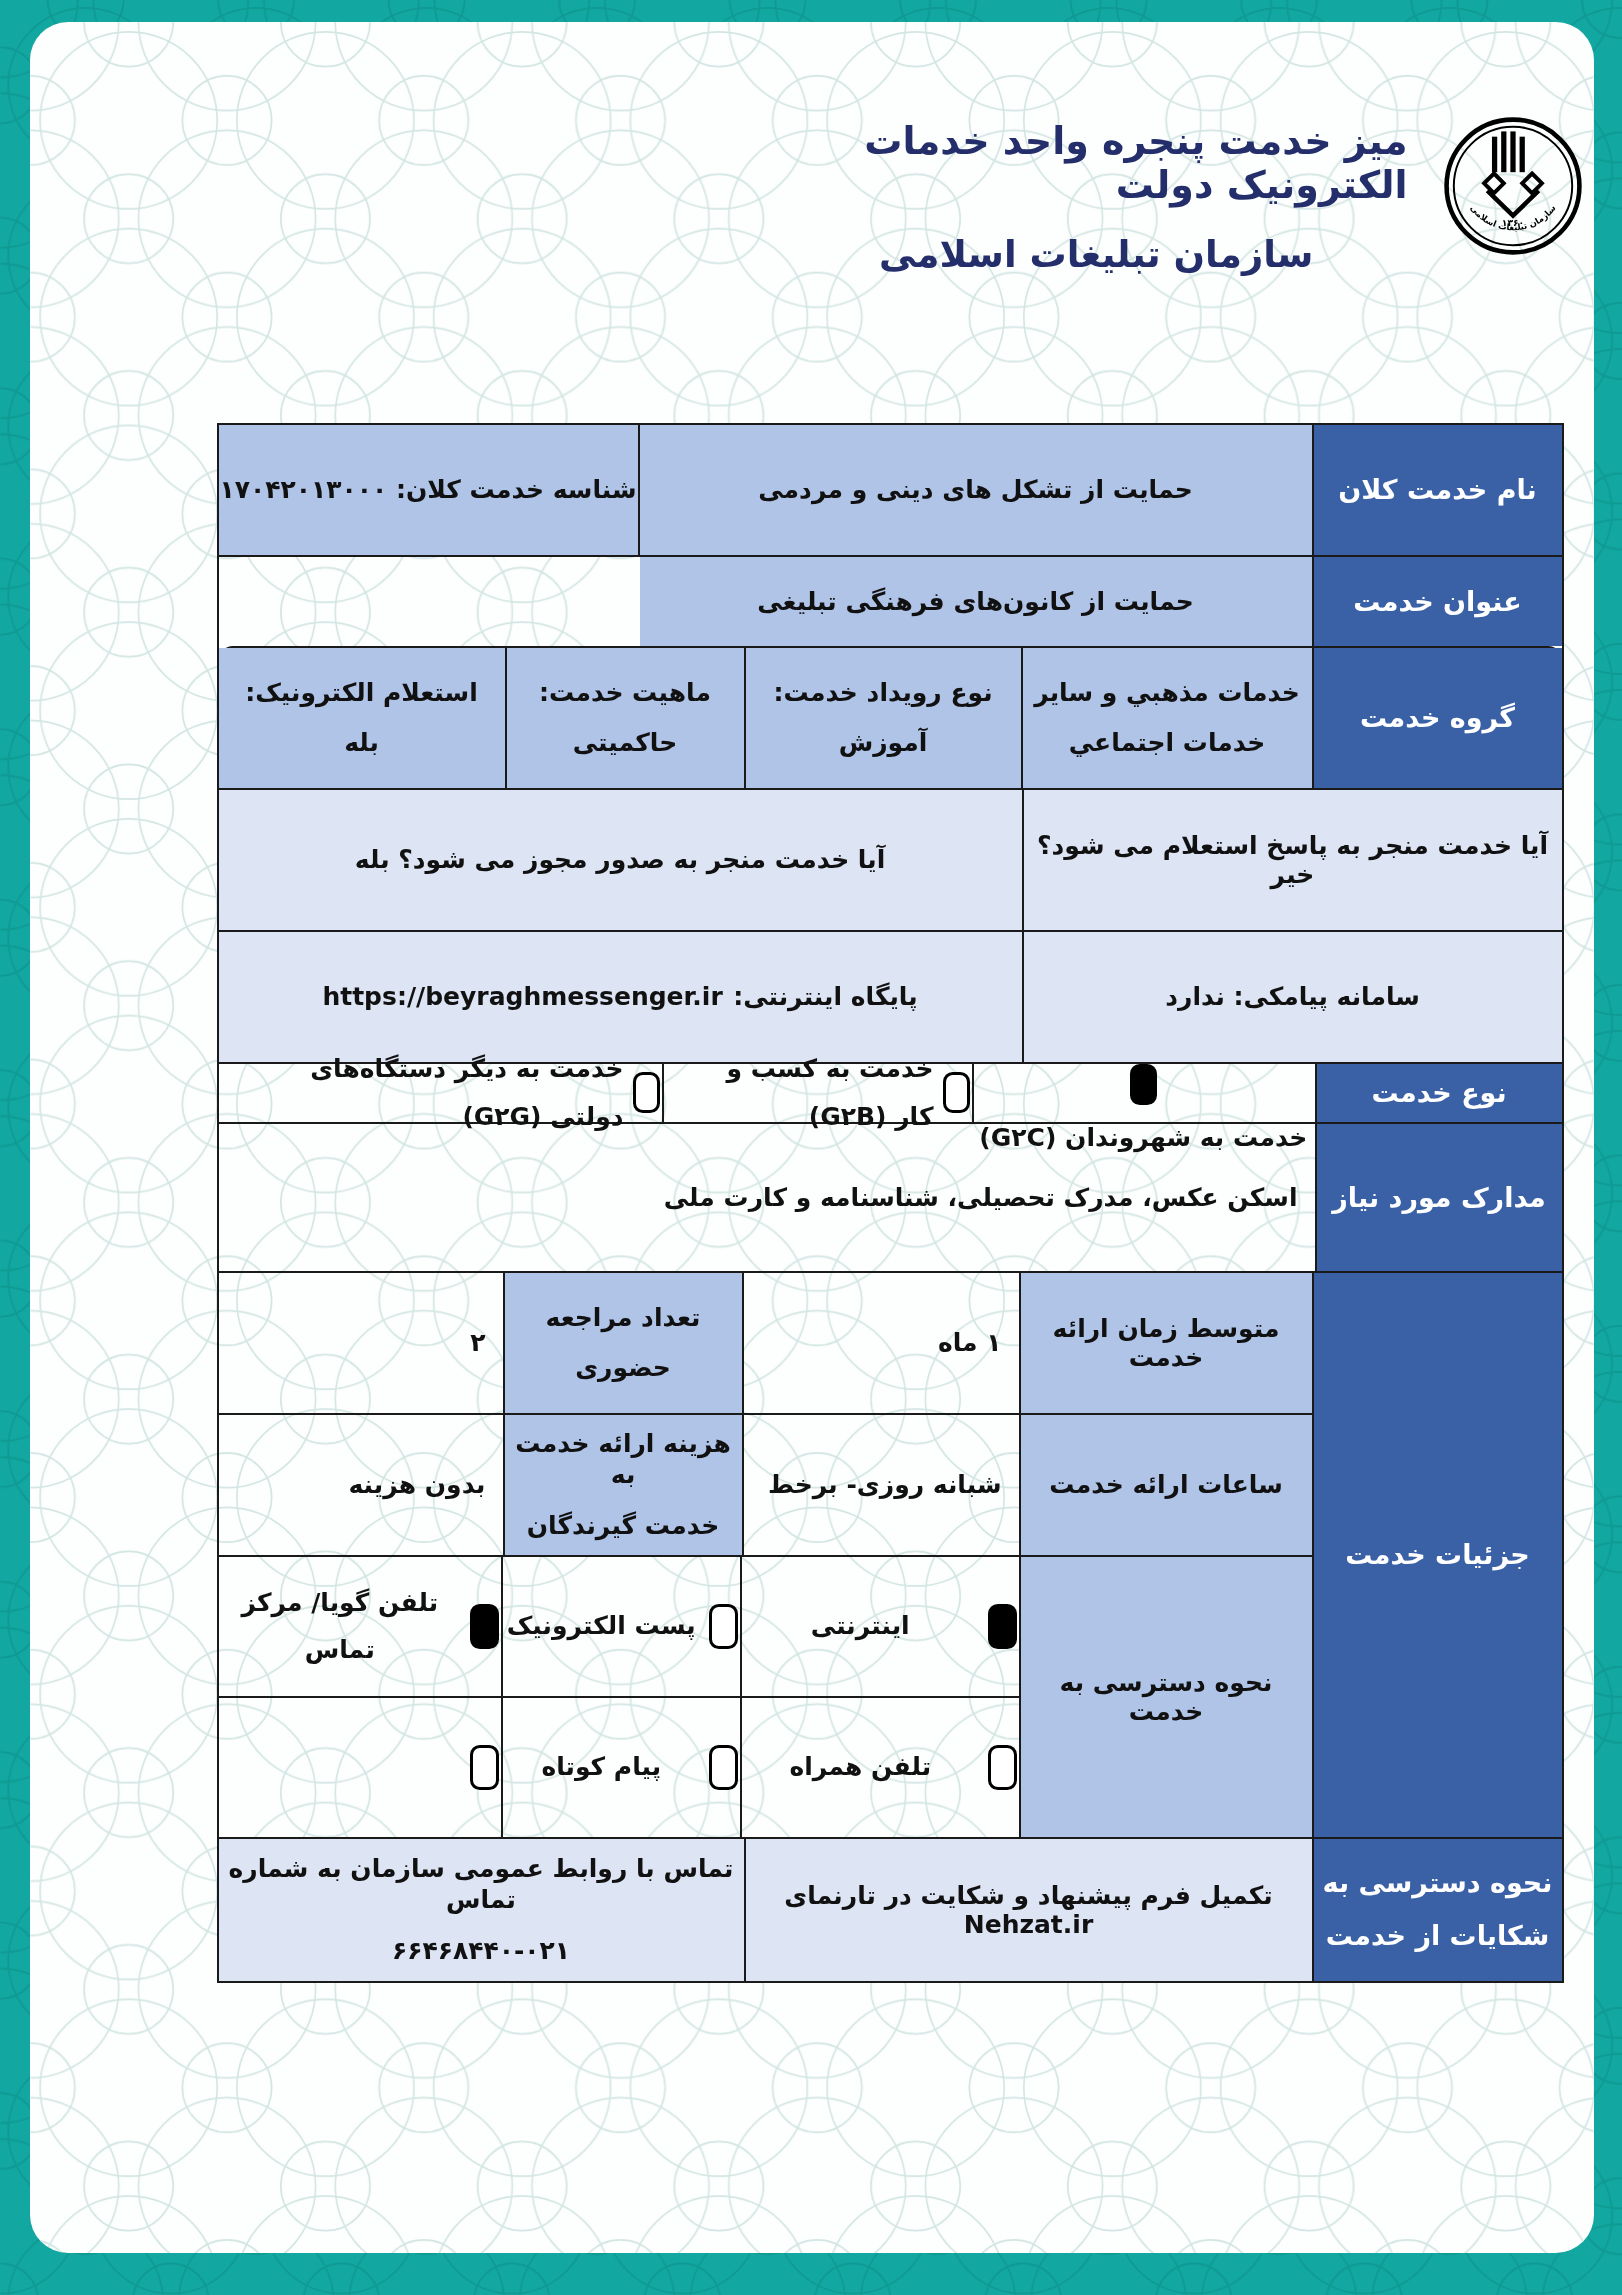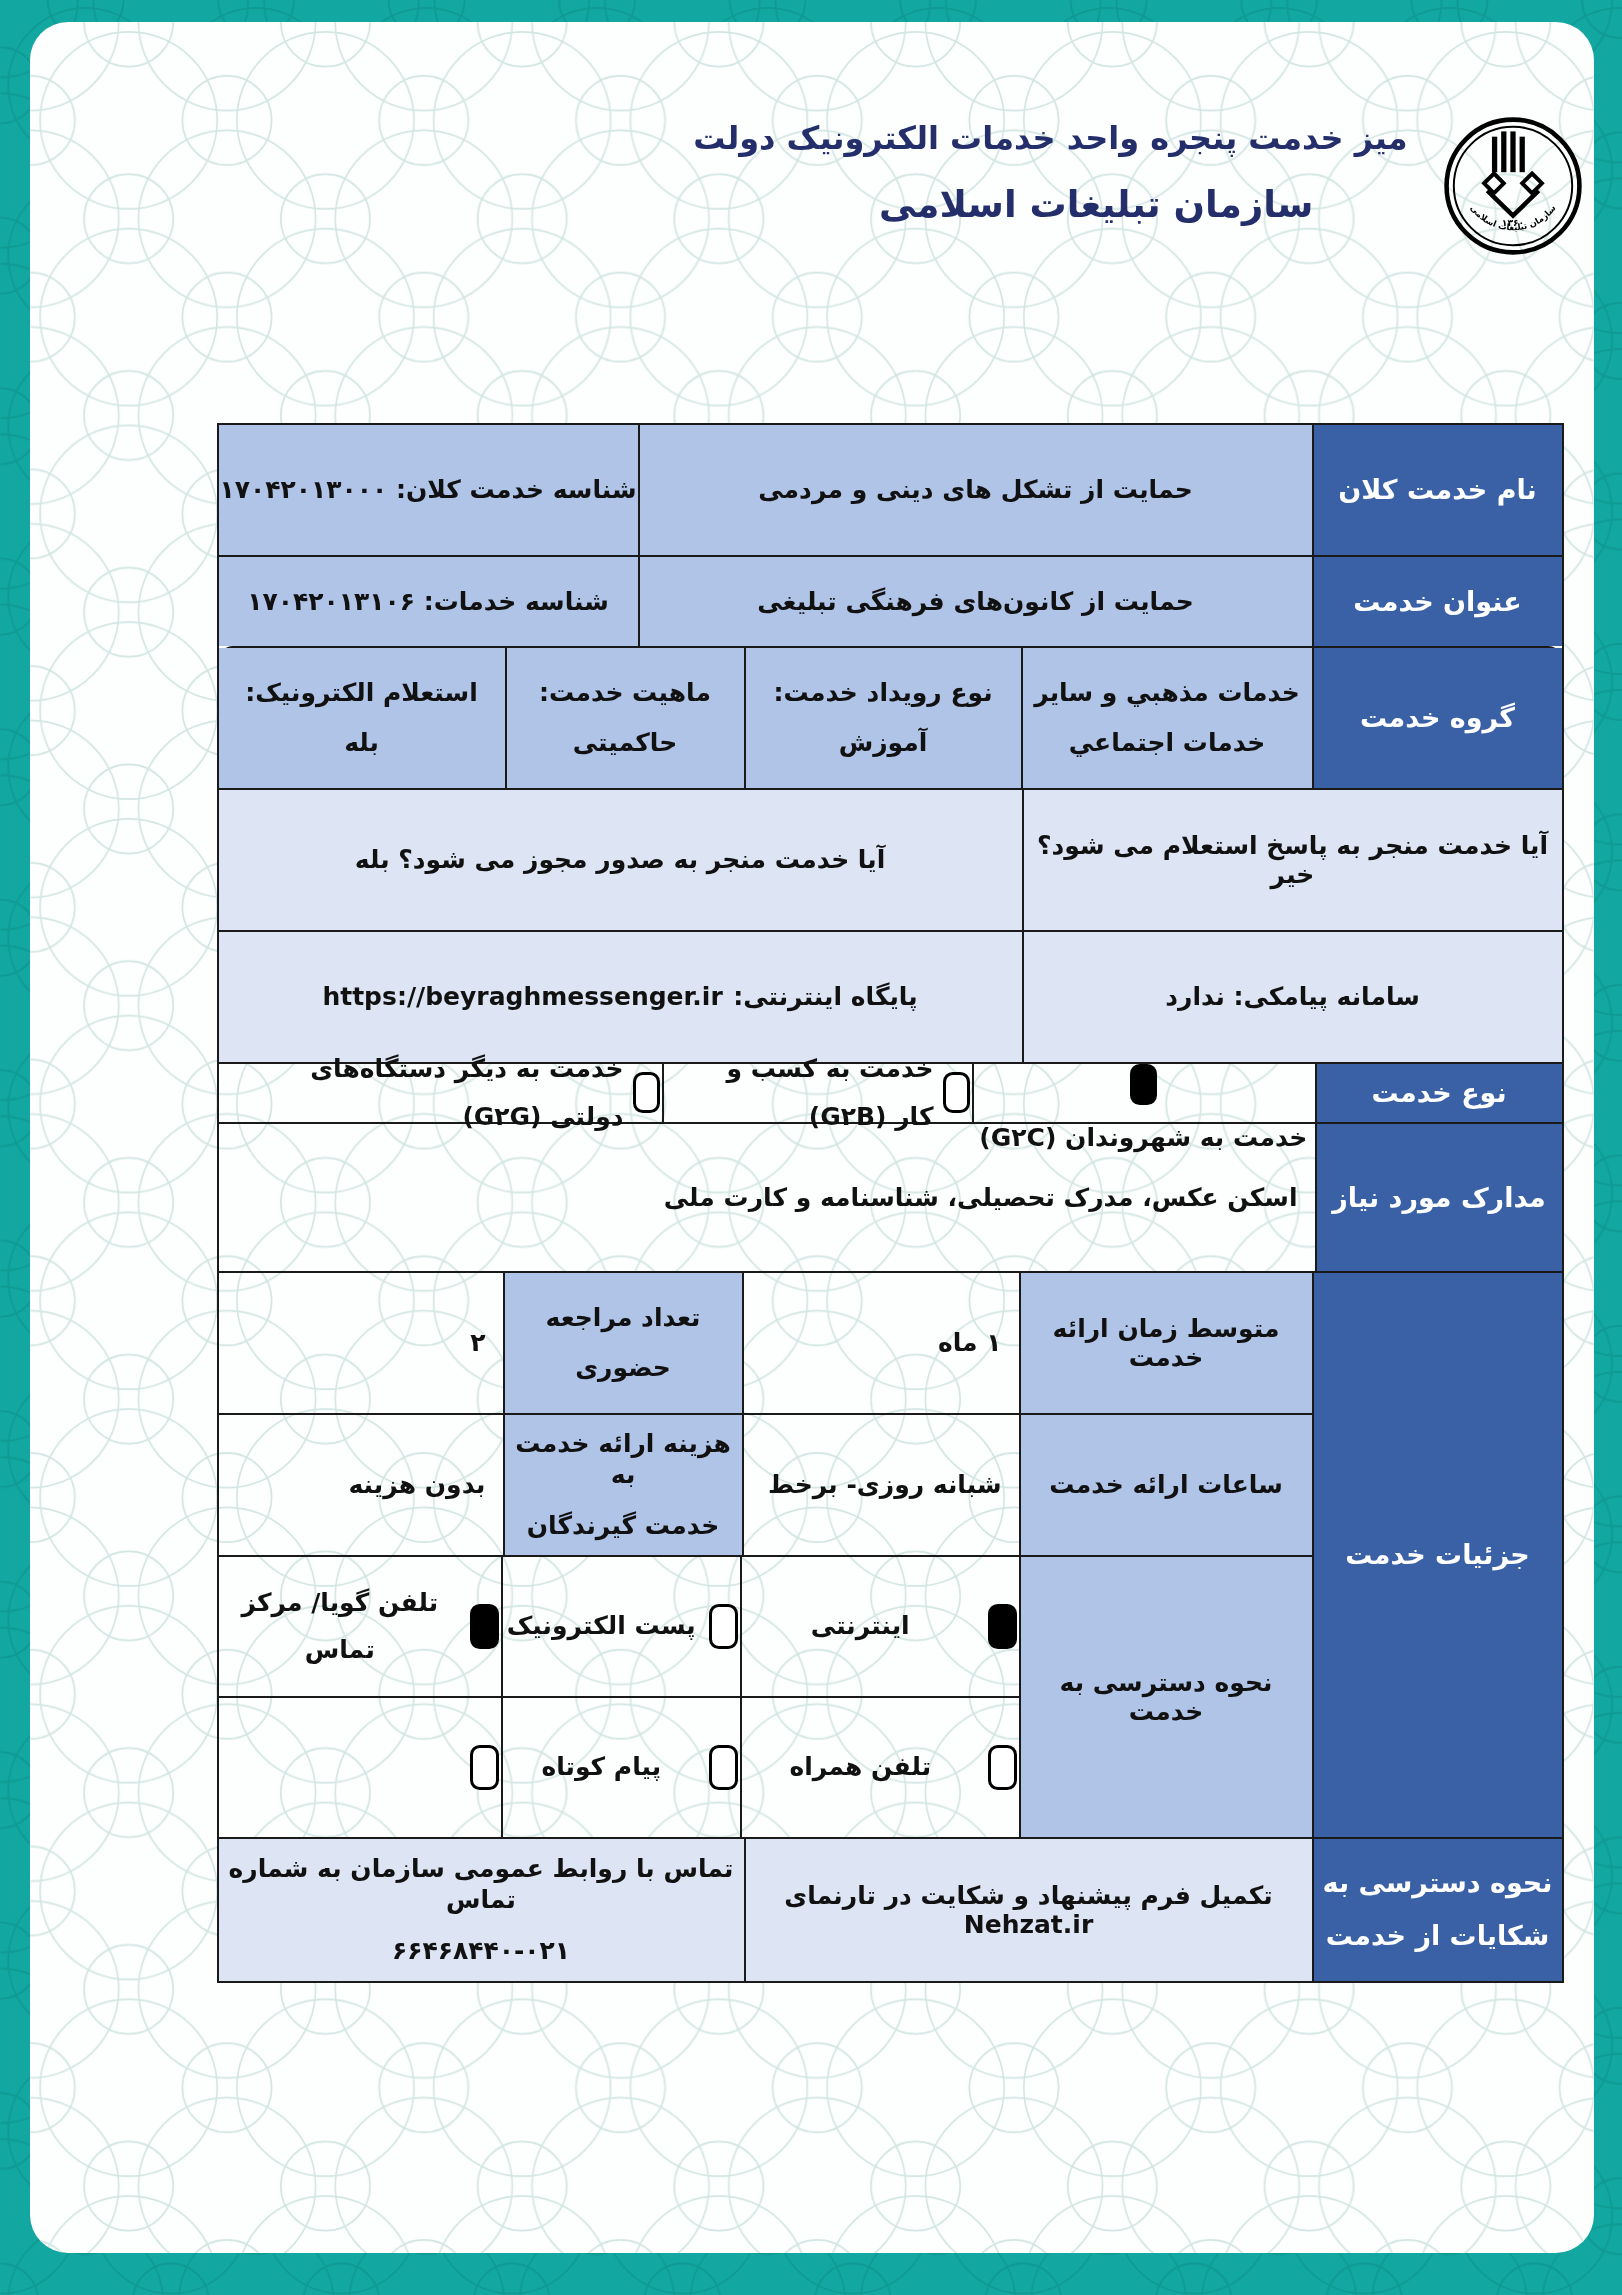--- a/index.html
+++ b/index.html
@@ -6,21 +6,21 @@
   .page{position:relative;width:1623px;height:2295px;background:#12a7a1;overflow:hidden;
         font-family:"DejaVu Sans",sans-serif;}
   .teal-pattern,.card-pattern{position:absolute;inset:0;display:block;}
   .card{position:absolute;left:29.5px;top:21.6px;width:1564px;height:2231px;background:#fdfefe;
         border-radius:38px;overflow:hidden;}
   .content{position:absolute;inset:0;z-index:2;}
 
   
   .title-block{position:absolute;top:97px;left:662px;width:716px;direction:rtl;text-align:right;
                color:#242e6a;font-weight:bold;}
-  .t1{font-size:32px;letter-spacing:-0.7px;}
+  .t1{font-size:38px;letter-spacing:-0.7px;}
   .t2{font-size:37px;margin-top:26px;margin-inline-start:94px;}
   .logo{position:absolute;left:1410px;top:91px;}
 
   
   .stable{position:absolute;left:187px;top:401px;width:1347px;direction:rtl;
           border:2.6px solid #1a1a1a;box-sizing:border-box;background:transparent;}
   .trow{display:flex;}
   .trow + .trow{border-top:2px solid #1a1a1a;}
   .trow > * + *{border-inline-start:2px solid #1a1a1a;}
   .cell{display:flex;align-items:center;justify-content:center;text-align:center;
@@ -134,21 +134,20 @@
 
         <div class="trow r1">
           <div class="cell label-cell bg-dark w378">نام خدمت کلان</div>
           <div class="cell bg-blue w1028">حمایت از تشکل های دینی و مردمی</div>
           <div class="cell bg-blue grow">شناسه خدمت کلان: ۱۷۰۴۲۰۱۳۰۰۰</div>
         </div>
 
         <div class="trow r2">
           <div class="cell label-cell bg-dark w378">عنوان خدمت</div>
           <div class="cell bg-blue w1028">حمایت از کانون‌های فرهنگی تبلیغی</div>
-          <div class="cell bg-blue grow">شناسه خدمات: ۱۷۰۴۲۰۱۳۱۰۶</div>
         </div>
 
         <div class="trow r3">
           <div class="cell label-cell bg-dark w378">گروه خدمت</div>
           <div class="cell col bg-blue w443">
             <span>خدمات مذهبي و سایر</span>
             <span>خدمات اجتماعي</span>
           </div>
           <div class="cell col bg-blue w423">
             <span>نوع رویداد خدمت:</span>

